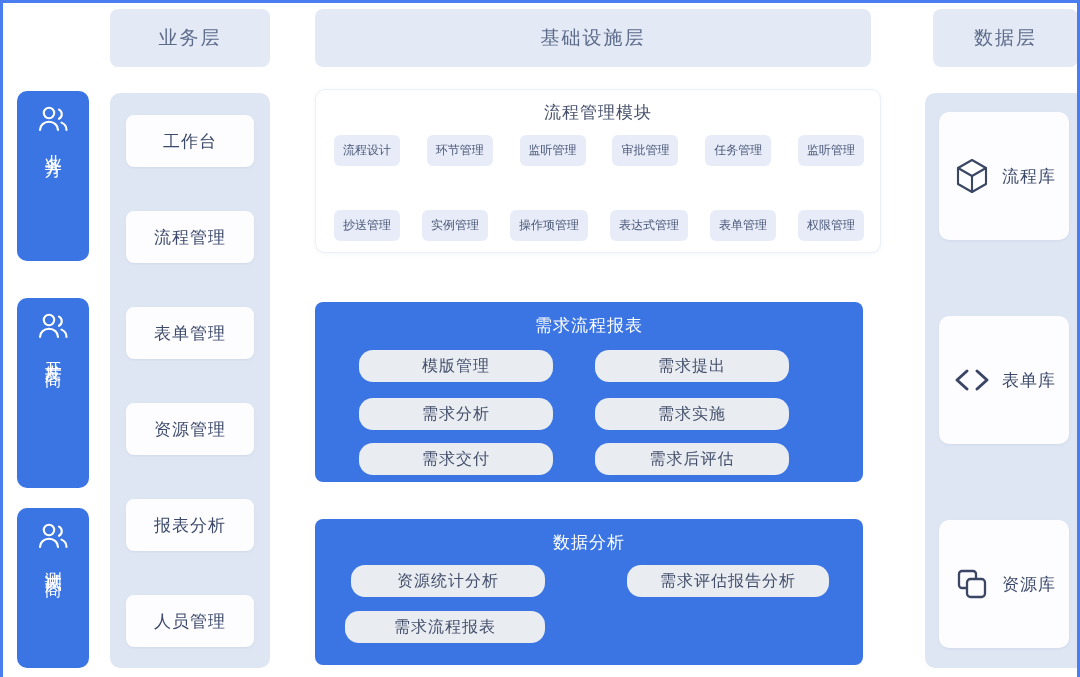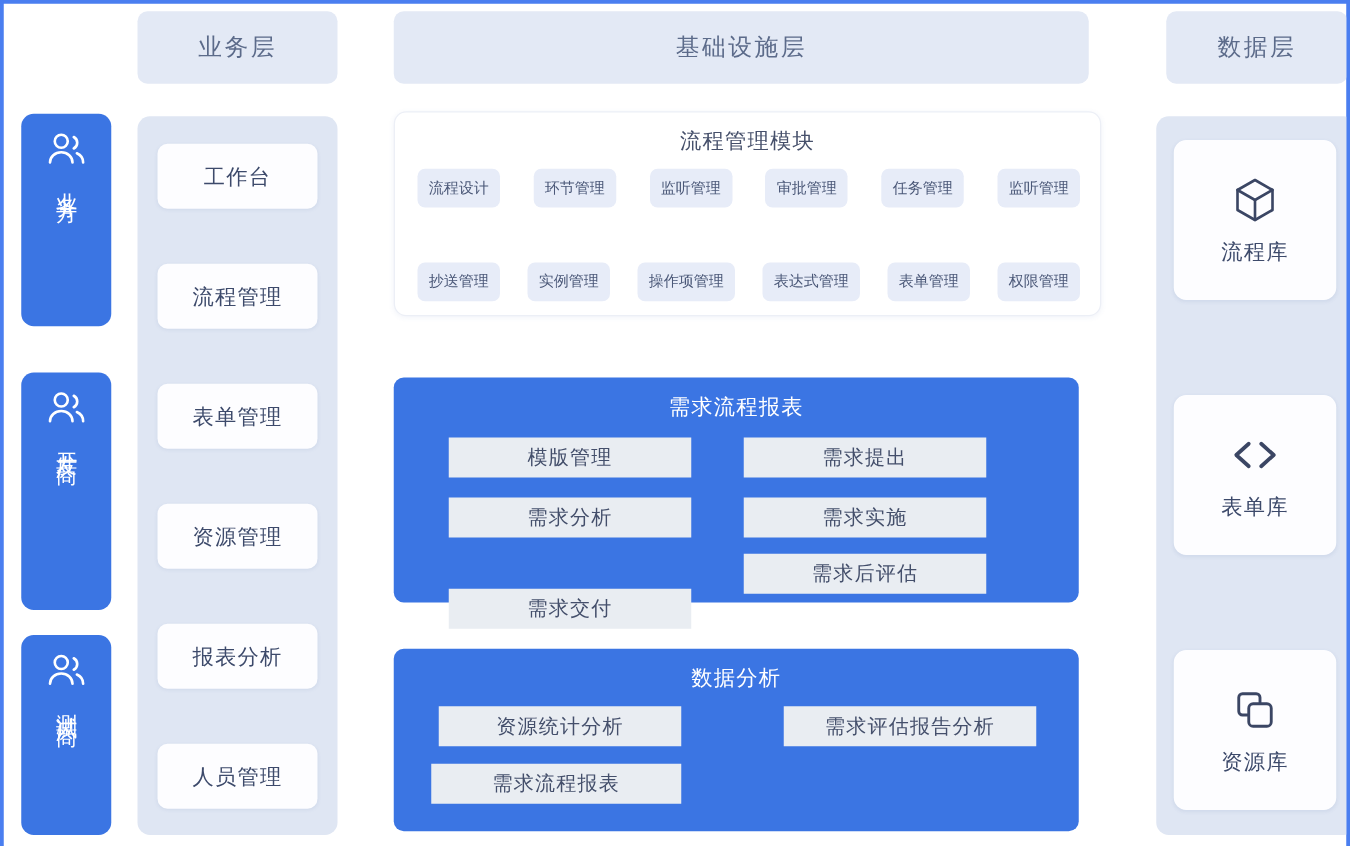--- a/index.html
+++ b/index.html
@@ -92,36 +92,36 @@
     position: absolute;
     background: #3b75e3;
     border-radius: 8px;
   }
   .blue-panel-title {
     position: absolute; top: 12px; left: 0; width: 100%;
     text-align: center; color: #ffffff; font-size: 17px; letter-spacing: 1px;
   }
   .pill {
     position: absolute;
-    background: #e9edf2; border-radius: 0;
+    background: #e9edf2; border-radius: 14px;
     display: flex; align-items: center; justify-content: center;
     color: #444f6b; font-size: 16px; letter-spacing: 1px;
     white-space: nowrap;
   }
 
   #lifecycle { left: 312px; top: 299px; width: 548px; height: 180px; }
   #analytics { left: 312px; top: 516px; width: 548px; height: 146px; }
 
   
   #data-header { left: 930px; top: 6px; width: 145px; height: 58px; }
   #data-panel  { left: 922px; top: 90px; width: 160px; height: 575px; }
   .data-card {
     position: absolute; left: 14px; width: 130px; height: 128px;
     background: #fdfdff; border-radius: 10px;
-    display: flex; flex-direction: column; align-items: center; justify-content: center;
+    display: flex; flex-direction: row; align-items: center; justify-content: center;
     gap: 10px;
     box-shadow: 0 1px 3px rgba(80,110,170,.10);
   }
   .data-card-label { color: #3d4a6b; font-size: 17px; letter-spacing: 1px; }
   .data-icon { width: 40px; height: 40px; display: block; }
 </style>
 </head>
 <body>
 
 <div id="root">
@@ -199,21 +199,21 @@
       <span class="tag">权限管理</span>
     </div>
   </div>
 
   <div class="blue-panel" id="lifecycle">
     <div class="blue-panel-title">需求流程报表</div>
     <div class="pill" style="left:44px;  top:48px;  width:194px; height:32px;">模版管理</div>
     <div class="pill" style="left:280px; top:48px;  width:194px; height:32px;">需求提出</div>
     <div class="pill" style="left:44px;  top:96px;  width:194px; height:32px;">需求分析</div>
     <div class="pill" style="left:280px; top:96px;  width:194px; height:32px;">需求实施</div>
-    <div class="pill" style="left:44px;  top:141px; width:194px; height:32px;margin-top:28px;">需求交付</div>
+    <div class="pill" style="left:44px;  top:141px; width:194px; height:32px;">需求交付</div>
     <div class="pill" style="left:280px; top:141px; width:194px; height:32px;">需求后评估</div>
   </div>
 
   <div class="blue-panel" id="analytics">
     <div class="blue-panel-title">数据分析</div>
     <div class="pill" style="left:36px;  top:46px; width:194px; height:32px;">资源统计分析</div>
     <div class="pill" style="left:312px; top:46px; width:202px; height:32px;">需求评估报告分析</div>
     <div class="pill" style="left:30px;  top:92px; width:200px; height:32px;">需求流程报表</div>
   </div>
 

